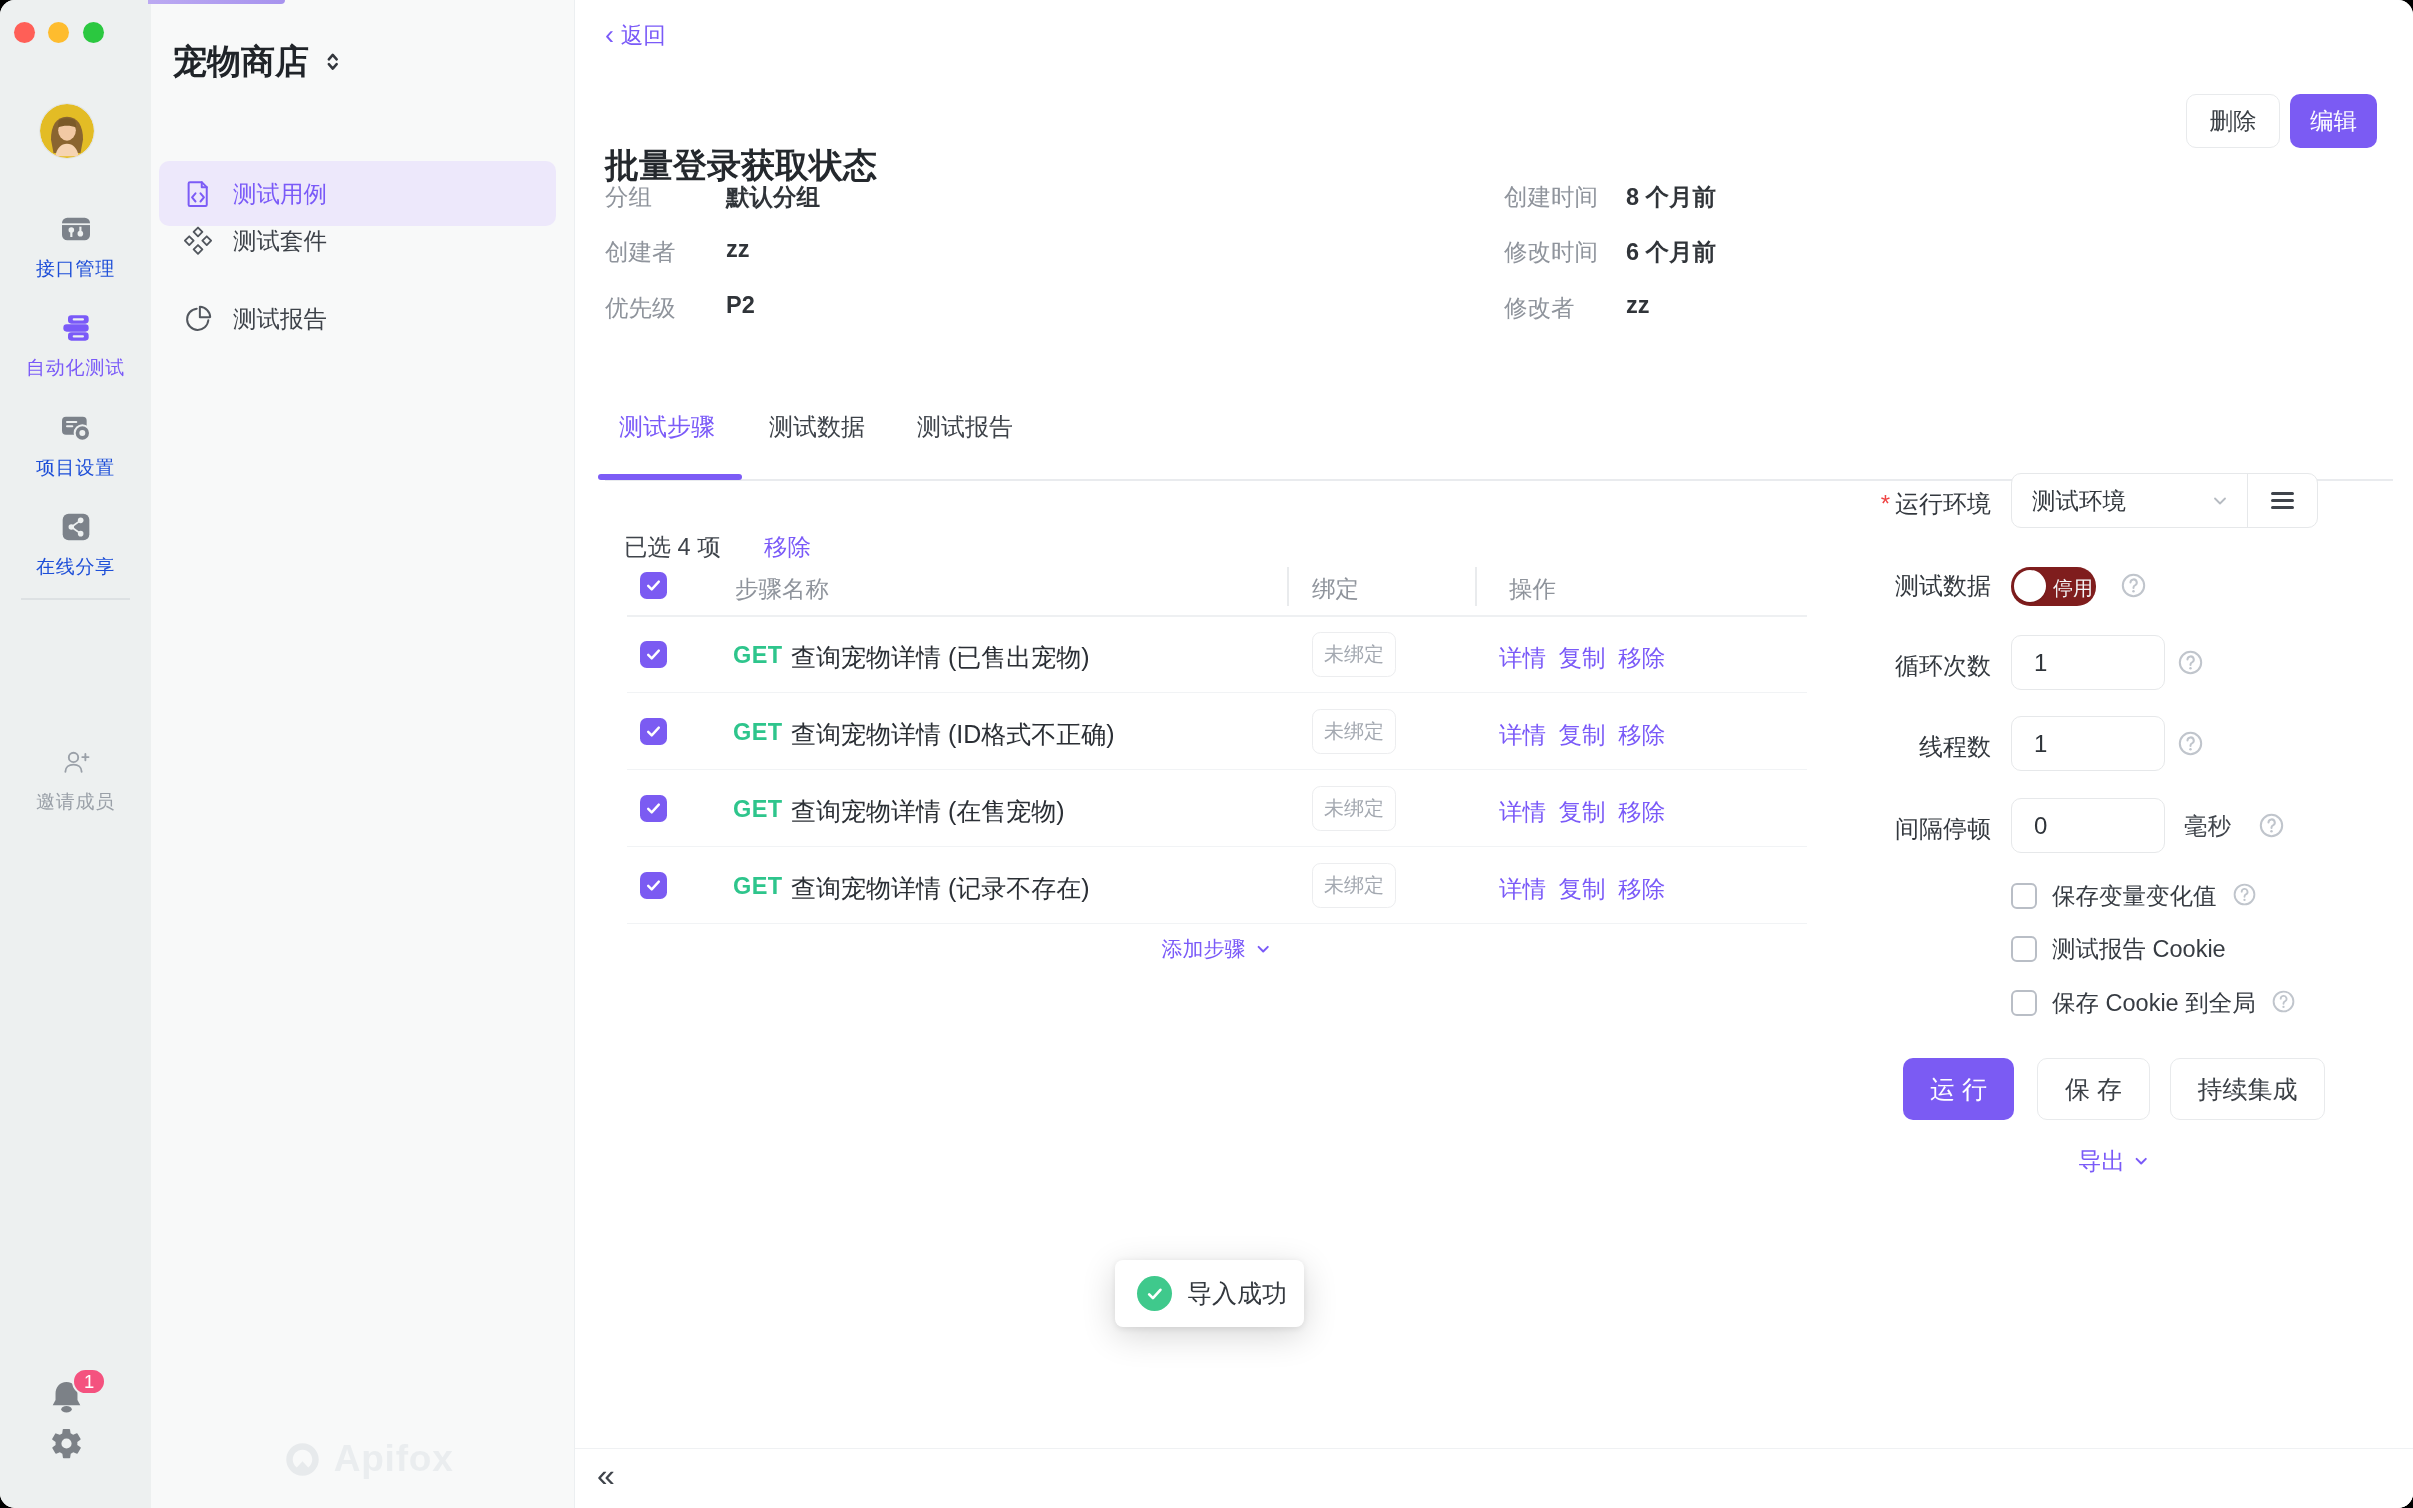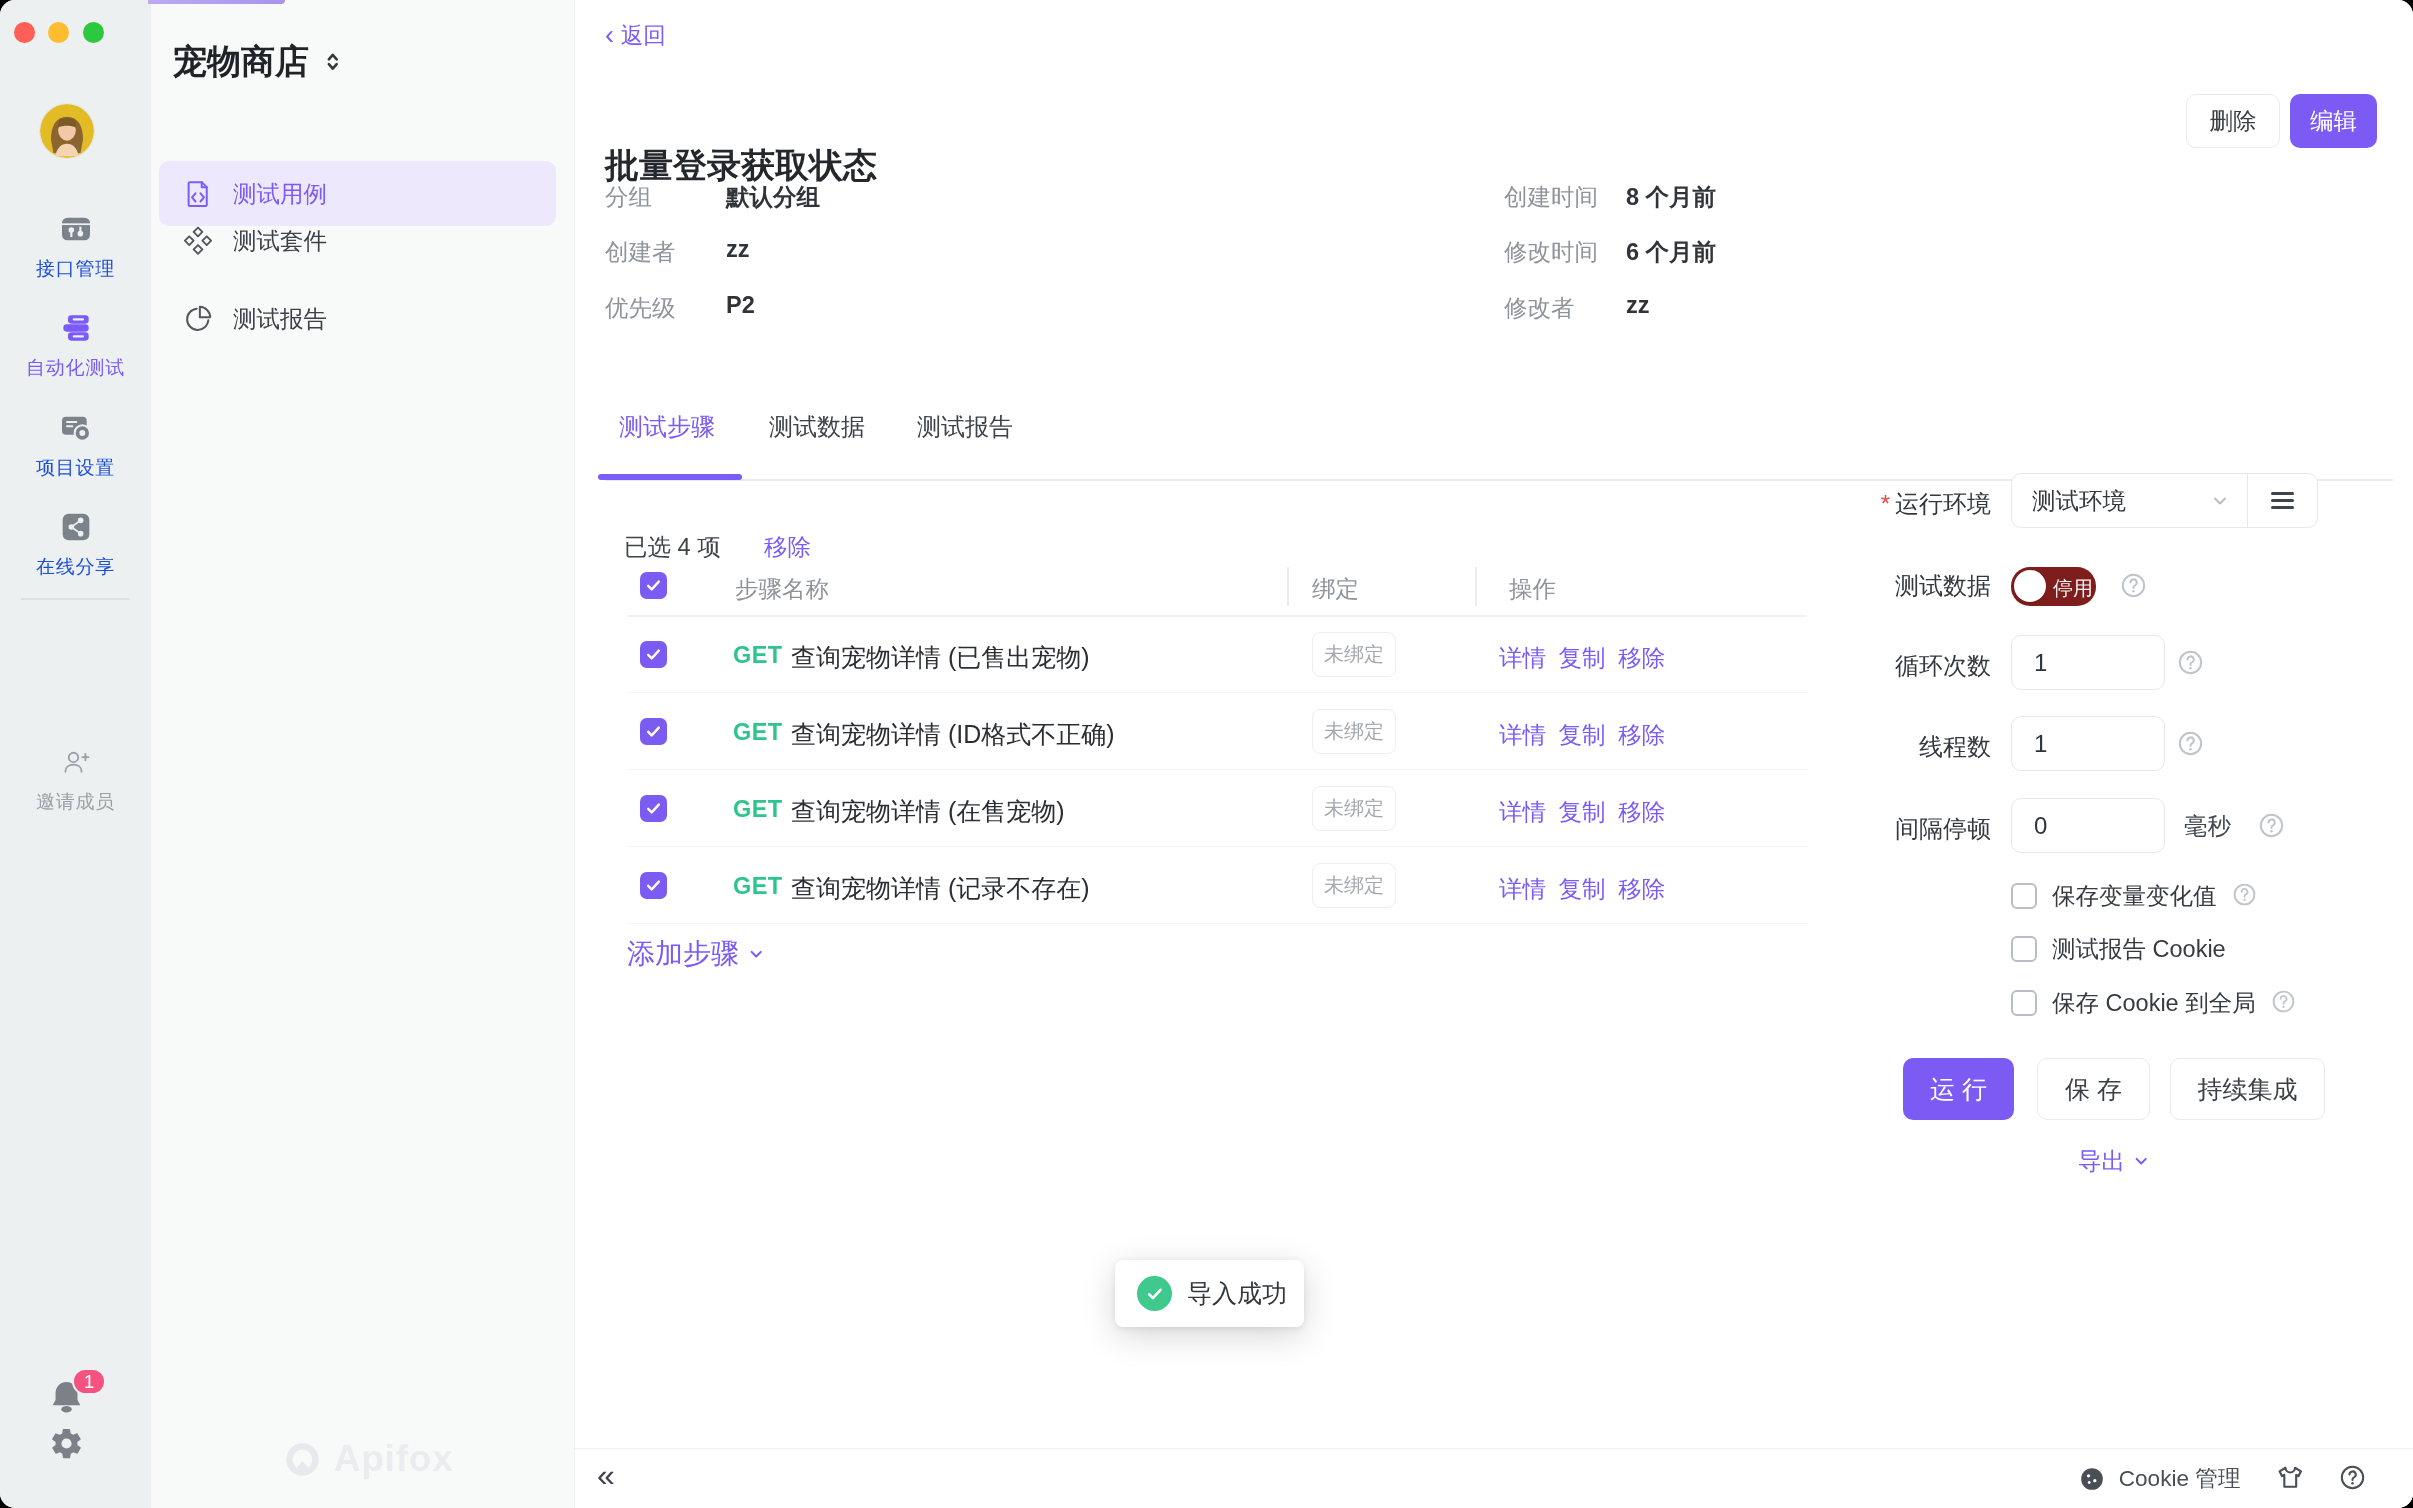--- a/index.html
+++ b/index.html
@@ -74,22 +74,22 @@
   .vdiv{position:absolute;top:567px;width:1.7px;height:39px;background:#e9ebed;}
   .thead-border{position:absolute;left:52px;width:1180px;top:615px;height:1.7px;background:#eef0f2;}
 
   .trow{position:absolute;left:52px;width:1180px;height:75px;border-bottom:1.7px solid #f1f3f5;}
   .trow .cbx{position:absolute;left:12.6px;top:24px;}
   .method{position:absolute;left:106px;top:25px;font-size:23.5px;font-weight:700;color:#2EC58C;letter-spacing:0.4px;}
   .step-name{position:absolute;left:164px;top:23.5px;font-size:25px;color:#2b2f35;white-space:nowrap;}
   .bind-badge{position:absolute;left:685px;top:15px;width:84px;height:45px;border:1.7px solid #ecedef;border-radius:8.4px;
     box-sizing:border-box;display:flex;align-items:center;justify-content:center;font-size:20px;color:#a4a9b1;background:#fff;}
   .row-actions{position:absolute;left:872px;top:25px;display:flex;gap:12.6px;font-size:23.5px;}
-  .add-step{position:absolute;left:52px;width:1180px;top:935px;display:flex;align-items:center;justify-content:flex-start;gap:8.4px;
-    font-size:28px;color:#7A5AF8;cursor:pointer;}
+  .add-step{position:absolute;left:52px;width:1180px;top:935px;display:flex;align-items:center;justify-content:center;gap:8.4px;
+    font-size:21px;color:#7A5AF8;cursor:pointer;}
 
   
   .p-label{position:absolute;width:218px;text-align:right;font-size:24px;color:#33383e;white-space:nowrap;}
   .req{color:#ef4444;margin-right:5px;}
   .env-ctl{position:absolute;left:1436px;top:473px;height:55px;display:flex;border:1.7px solid #e6e8ea;border-radius:10px;
     box-sizing:border-box;background:#fff;}
   .env-select{width:236px;display:flex;align-items:center;justify-content:space-between;padding:0 17px 0 20px;
     box-sizing:border-box;font-size:23.5px;color:#33383e;cursor:pointer;border-right:1.7px solid #e6e8ea;}
   .env-menu-btn{width:69px;display:flex;align-items:center;justify-content:center;cursor:pointer;color:#3f444b;}
   .hamburger{width:23.5px;height:17px;display:flex;flex-direction:column;justify-content:space-between;}
@@ -490,43 +490,20 @@
 
     <div class="export">
       <span>导出</span>
       <svg width="18.4" height="18.4" viewBox="0 0 24 24" fill="none" stroke="currentColor" stroke-width="2.6" stroke-linecap="round" stroke-linejoin="round">
           <path d="M6 9l6 6 6-6"></path>
         </svg>
     </div>
 
     <div class="bottombar">
       <span class="collapse">«</span>
-      <div class="bb-right">
-        <span class="cookie-mgr">
-          <svg width="26" height="26" viewBox="0 0 24 24" fill="#4a4f56">
-            <circle cx="12" cy="12" r="10"></circle>
-            <circle cx="8.8" cy="9" r="1.5" fill="#fff"></circle>
-              <circle cx="14.6" cy="13.6" r="1.5" fill="#fff"></circle>
-              <circle cx="9.4" cy="15.2" r="1.3" fill="#fff"></circle>
-          </svg>
-          <span>Cookie 管理</span>
-        </span>
-        <span>
-          <svg width="28.5" height="28.5" viewBox="0 0 24 24" fill="none" stroke="#4a4f56" stroke-width="1.8" stroke-linejoin="round">
-            <path d="M8 4 3 7l2 4 2-1v10h10V10l2 1 2-4-5-3a3 3 0 0 1-8 0z"></path>
-          </svg>
-        </span>
-        <span>
-          <svg width="27" height="27" viewBox="0 0 24 24" fill="none" stroke="#4a4f56" stroke-width="1.8">
-              <circle cx="12" cy="12" r="9.5"></circle>
-              <path d="M9.3 9.3a2.8 2.8 0 1 1 4 2.6c-.9.4-1.3 1-1.3 1.9v.4" stroke-linecap="round"></path>
-              <circle cx="12" cy="17.2" r="1.1" fill="#4a4f56" stroke="none"></circle>
-            </svg>
-        </span>
-      </div>
     </div>
   </main>
 
   <div class="toast">
     <span class="toast-ic">
       <svg width="20" height="20" viewBox="0 0 24 24" fill="none" stroke="#fff" stroke-width="3.2" stroke-linecap="round" stroke-linejoin="round">
           <path d="M5 12.5l4.5 4.5 9-10"></path>
         </svg>
     </span>
     <span class="toast-tx">导入成功</span>

